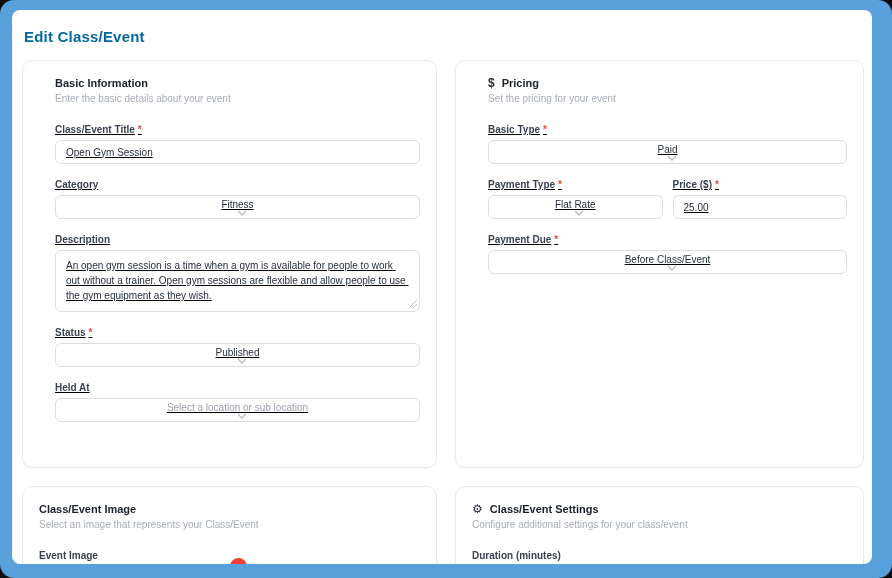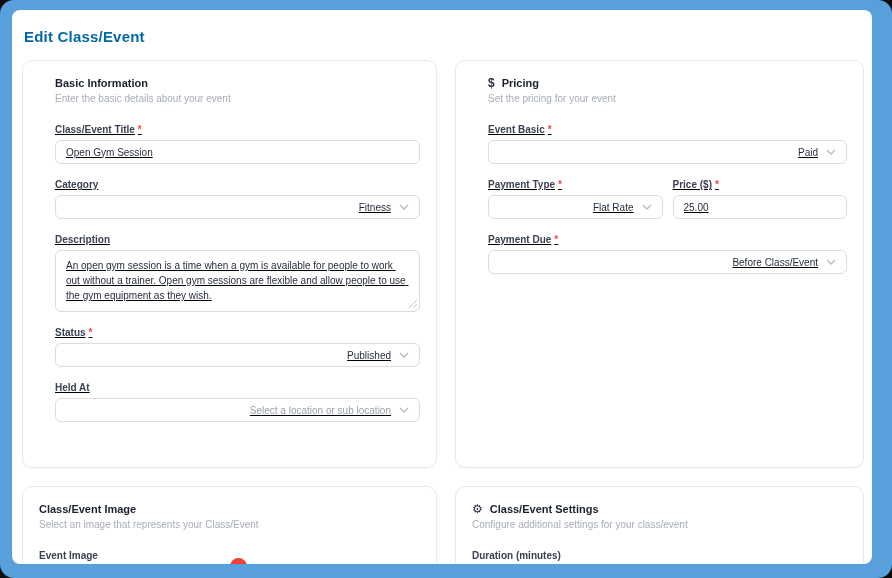--- a/index.html
+++ b/index.html
@@ -12,21 +12,21 @@
   .card.tall { height: 408px; padding-left: 32px; }
   .card.clipped { height: 150px; }
   .card-heading { font-size: 11px; font-weight: bold; color: #1a212c; display: flex; align-items: center; gap: 7px; }
   .card-sub { font-size: 10px; color: #a7adb7; margin-top: 4px; margin-bottom: 20px; }
   .hicon { font-size: 12px; font-weight: bold; color: #272e3a; line-height: 1; }
   .field { margin-bottom: 15px; text-decoration: underline; }
   .label { font-size: 10px; font-weight: bold; color: #3a4250; margin-bottom: 5px; }
   .req { color: #ef4444; margin-left: 3px; }
   .control { height: 24px; border: 1px solid #d9dde2; border-radius: 6px; background: #fff; display: flex; align-items: center; padding: 0 10px; font-size: 10px; color: #1f2937; width: 100%; }
   input.control { outline: none; font-family: inherit; }
-  .select { justify-content: flex-end; cursor: default; }
+  .select { justify-content: center; cursor: default; flex-direction: column; }
   .select .val { color: #1f2937; }
   .select .val.placeholder { color: #9aa1ab; }
   .chev { flex: 0 0 auto; margin-left: 8px; }
   textarea.control { height: 62px; resize: none; padding: 7px 10px; line-height: 1.5; outline: none; font-family: inherit; display: block; }
   .ta-wrap { position: relative; }
   .resize-handle { position: absolute; right: 3px; bottom: 4px; width: 8px; height: 8px;
     background: linear-gradient(135deg, transparent 0 45%, #c3c8cf 45% 53%, transparent 53% 70%, #c3c8cf 70% 78%, transparent 78%); }
   .two-col { display: grid; grid-template-columns: 1fr 1fr; column-gap: 10px; }
   .red-dot { position: absolute; left: 207px; top: 71px; width: 17px; height: 17px; border-radius: 50%; background: #ee4136; }
 </style>
@@ -90,21 +90,21 @@
       </section>
 
       <section class="card tall">
         <div class="card-heading">
           <span class="hicon">$</span>
           <span>Pricing</span>
         </div>
         <div class="card-sub">Set the pricing for your event</div>
 
         <div class="field">
-          <div class="label"><span>Event Basic</span><span class="req">*</span></div>
+          <div class="label"><span>Basic Type</span><span class="req">*</span></div>
           <div class="control select">
             <span class="val">Paid</span>
             <svg class="chev" width="10" height="6" viewBox="0 0 10 6">
                 <polyline points="1,1 5,5 9,1" fill="none" stroke="#b6bcc4" stroke-width="1.4"></polyline>
               </svg>
           </div>
         </div>
 
         <div class="two-col">
           <div class="field">

